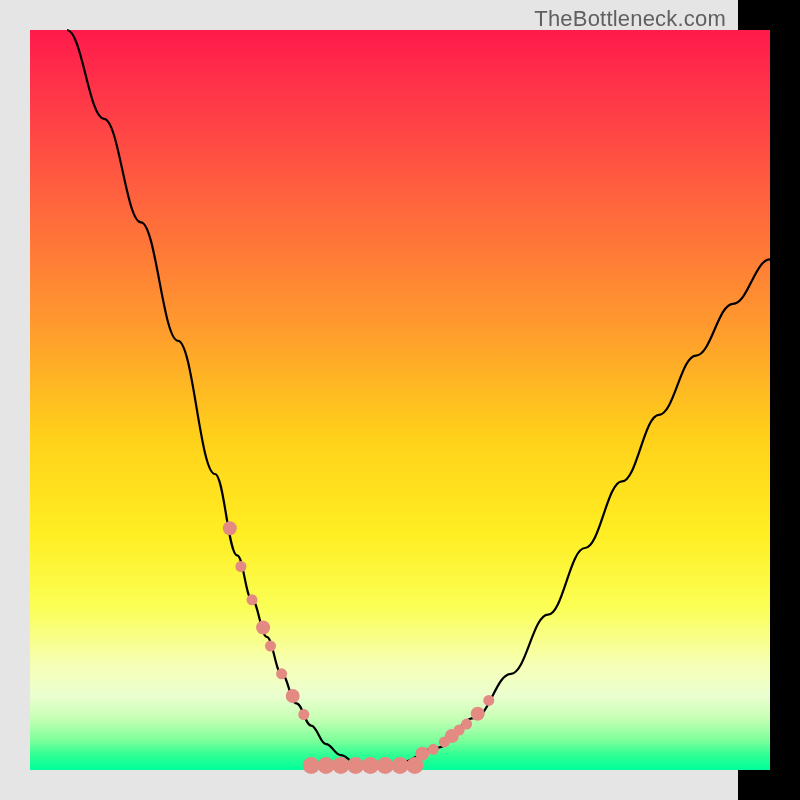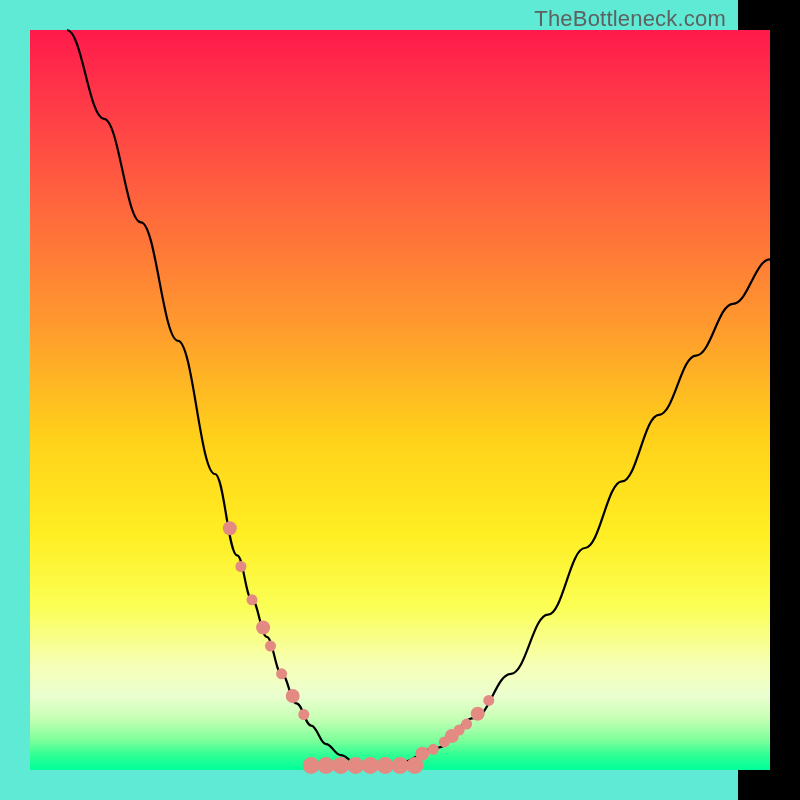--- a/index.html
+++ b/index.html
@@ -8,21 +8,21 @@
     width: 800px;
     height: 800px;
     background: #000;
     font-family: Arial, Helvetica, sans-serif;
     overflow: hidden;
   }
   .frame {
     position: relative;
     width: 738px;
     height: 800px;
-    background: #5eead4;
+    background: #e5e5e5;
     text-align: right;
   }
   .attribution {
     position: absolute;
     top: 6px;
     right: 12px;
     color: #606060;
     font-size: 22px;
     font-weight: 500;
     letter-spacing: 0.2px;

